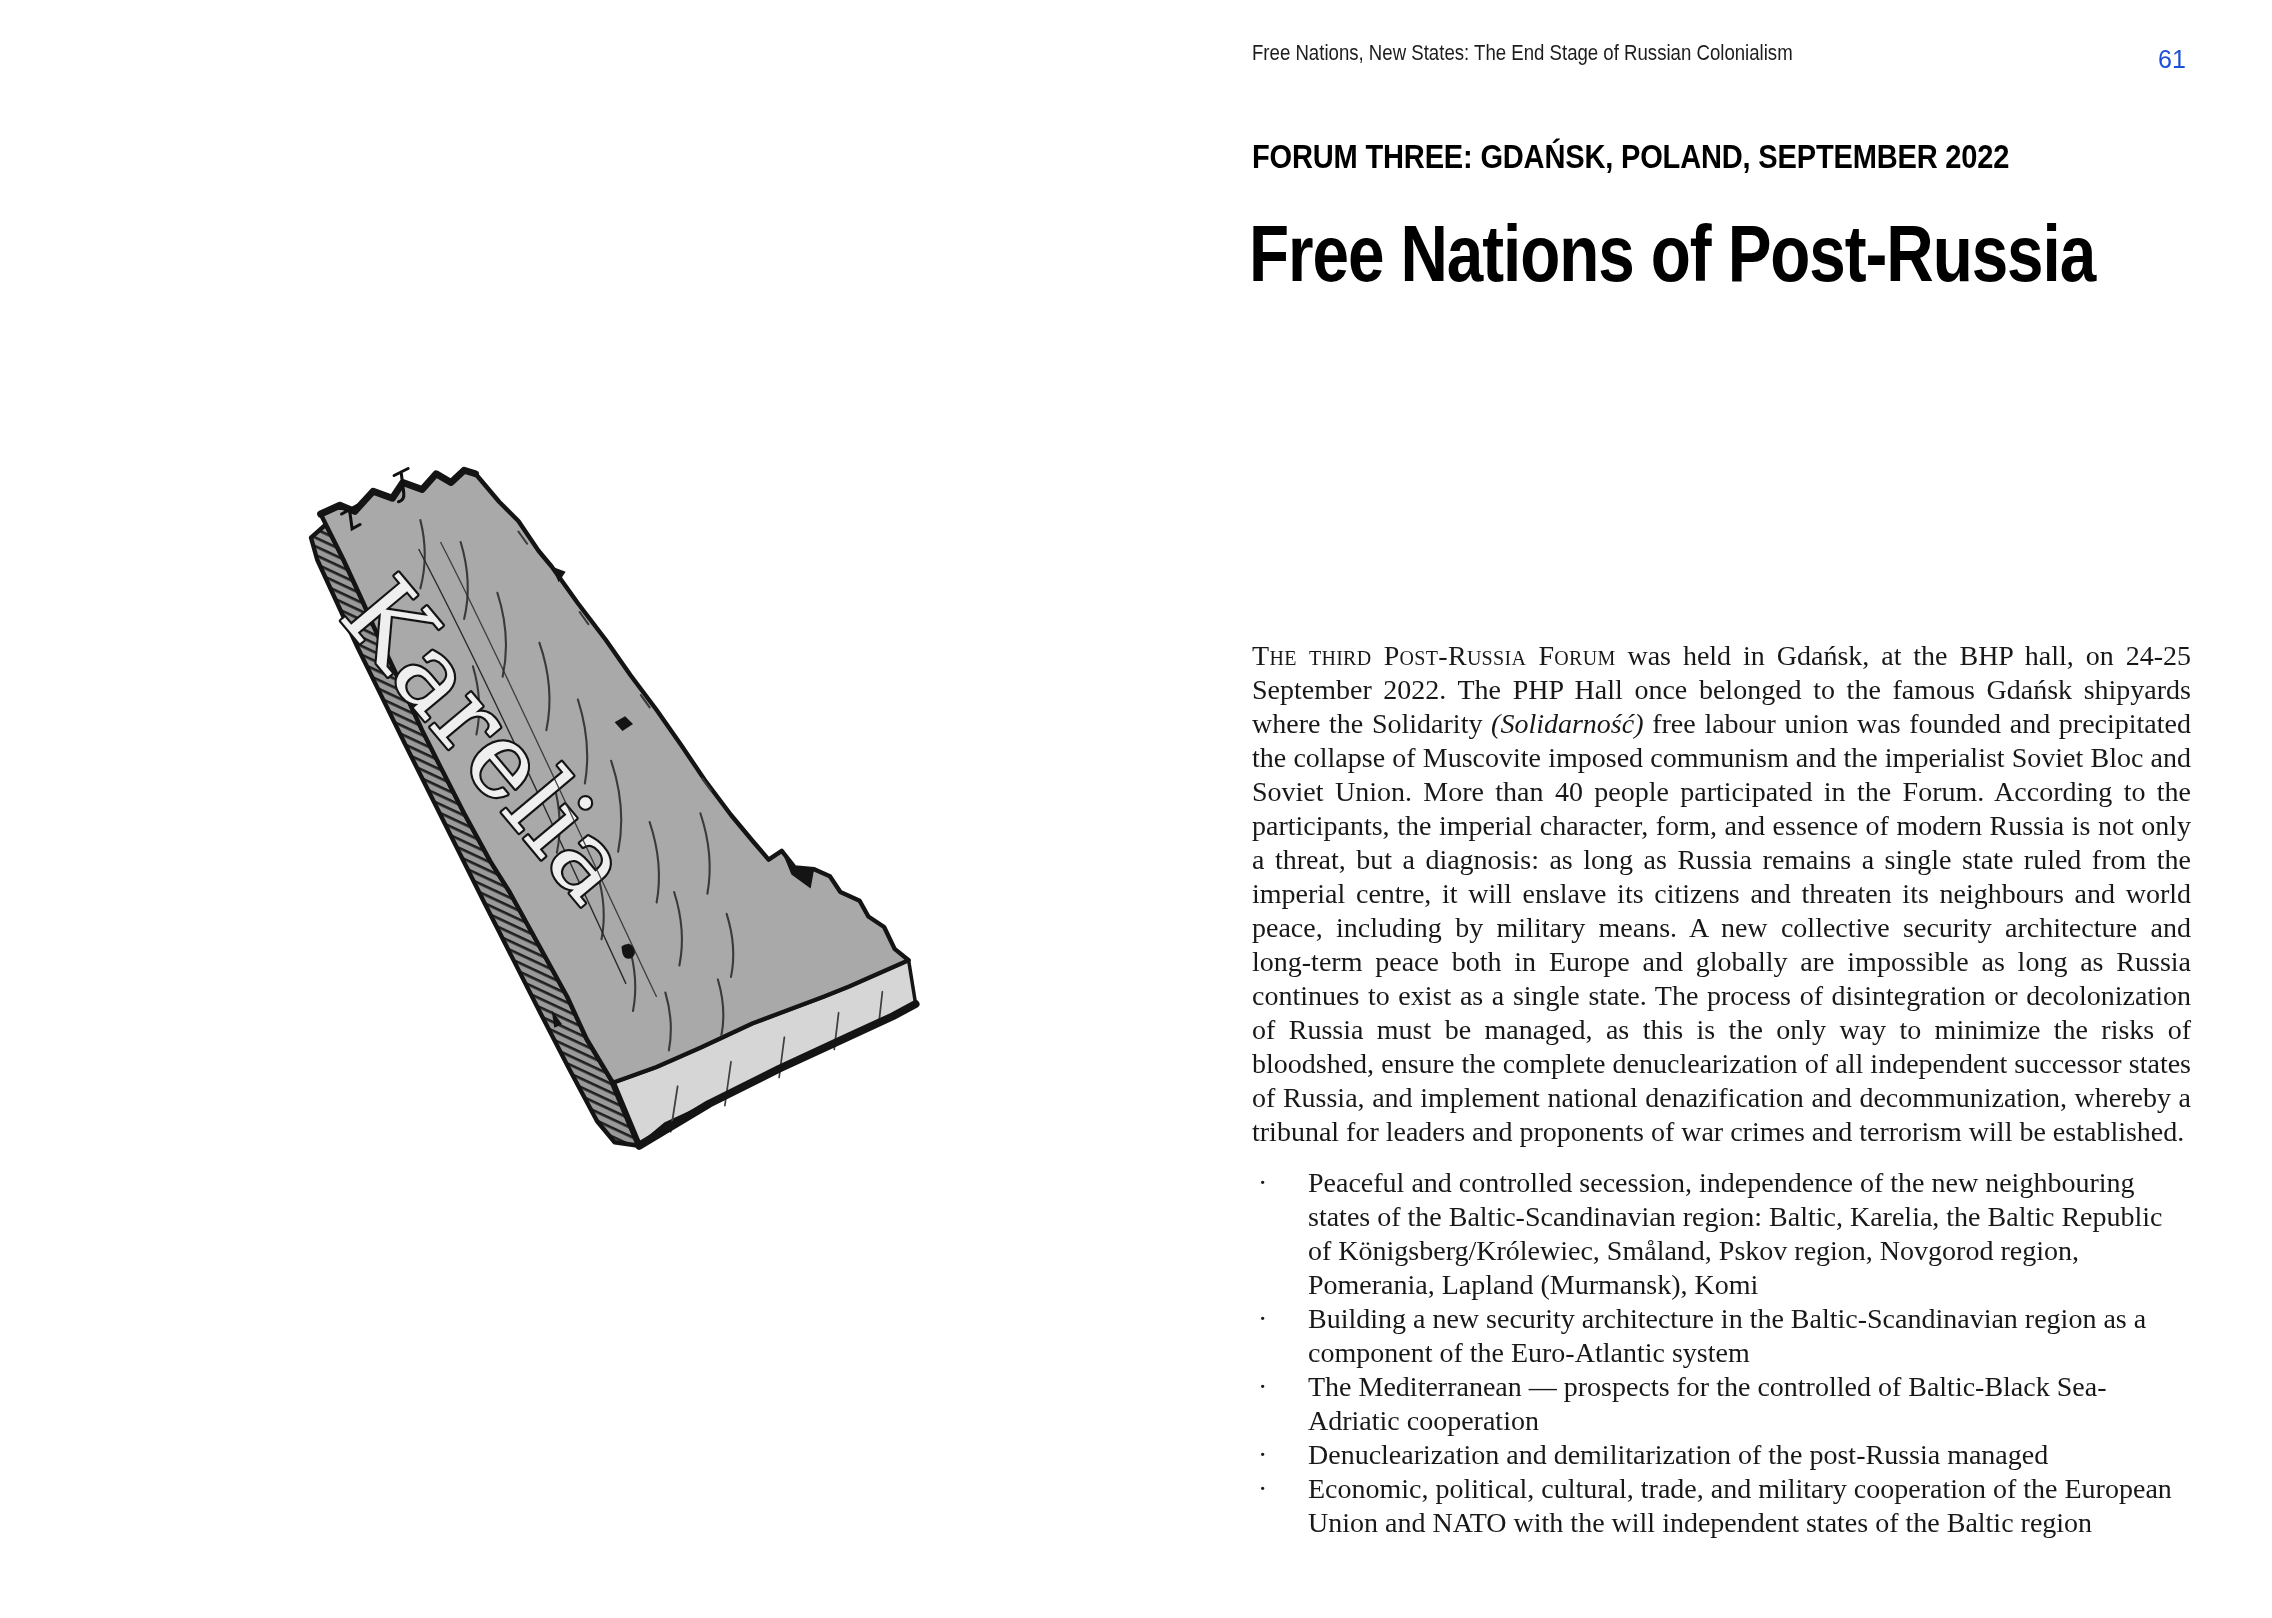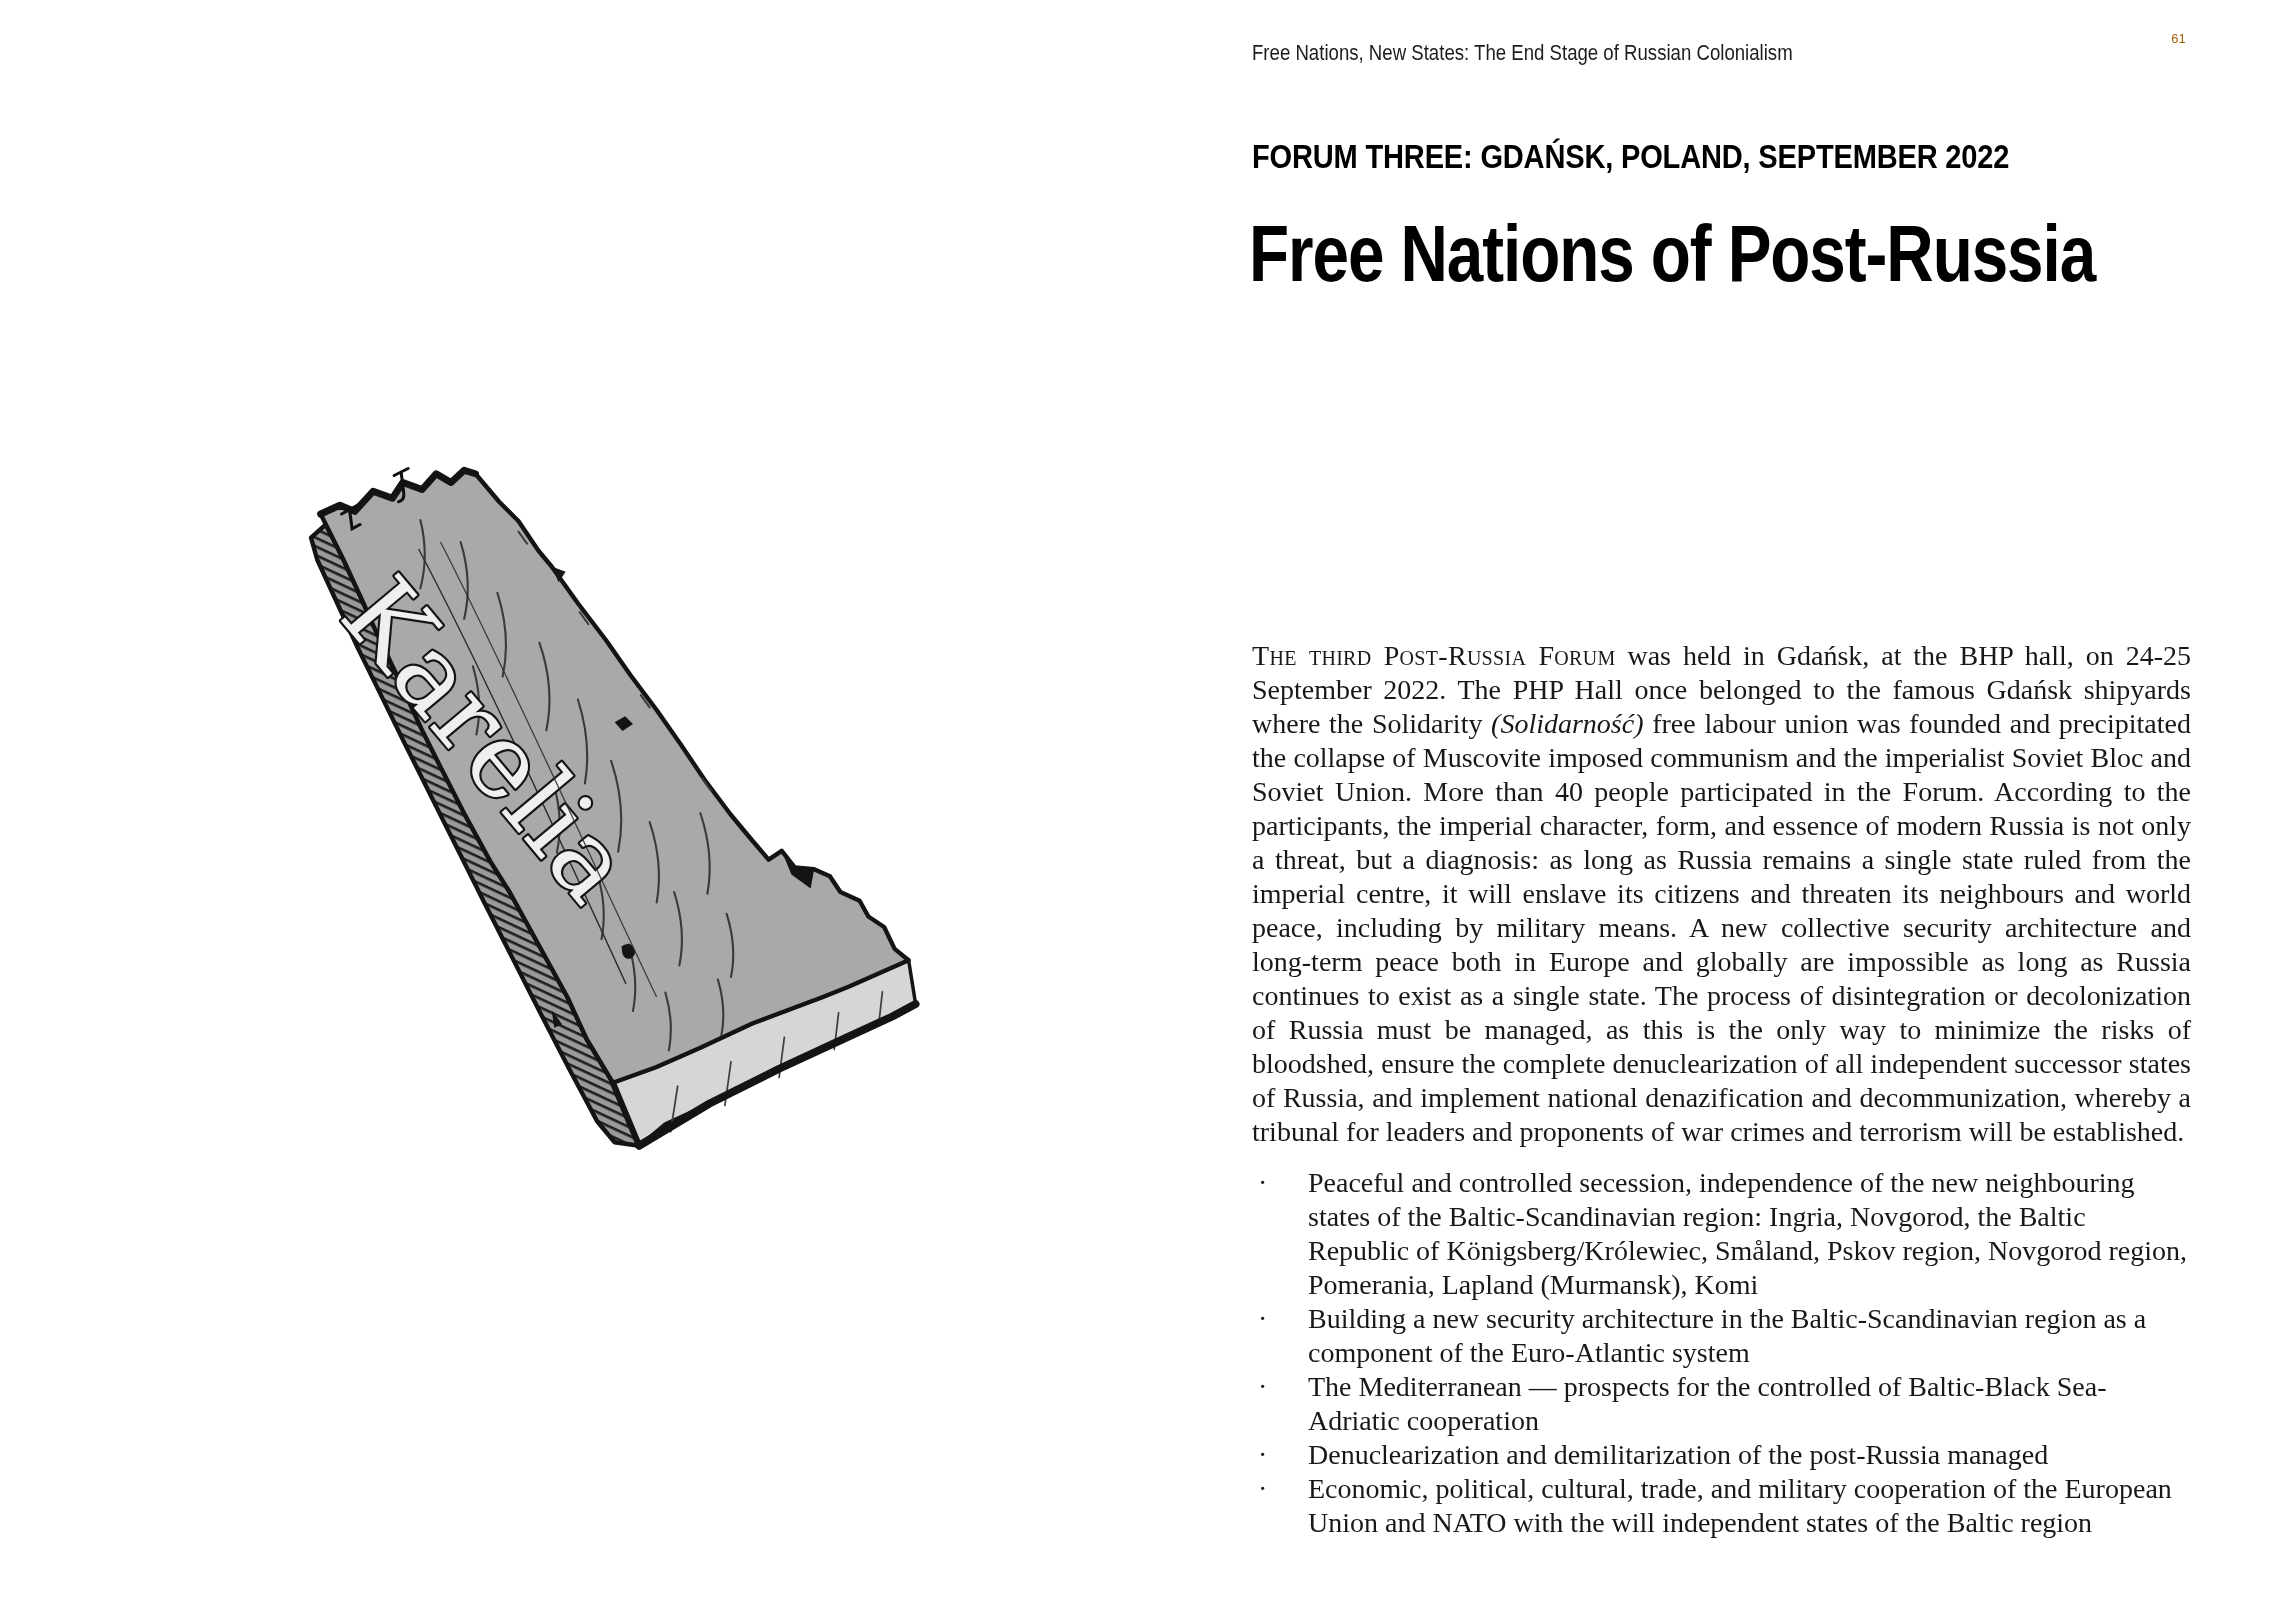--- a/index.html
+++ b/index.html
@@ -19,23 +19,23 @@
   .col { position: absolute; left: 116px; top: 0; width: 939px; height: 1388px; }
 
   .running-header {
     position: absolute; top: 41px; left: 0;
     font-family: "Liberation Sans", sans-serif;
     font-size: 21.4px; color: #1d1d1d;
     white-space: nowrap;
     transform: scaleX(0.87); transform-origin: left top;
   }
   .page-number {
-    position: absolute; top: 31px; right: 5.2px;
+    position: absolute; top: 45px; right: 5.2px;
     font-family: "Liberation Sans", sans-serif;
-    font-size: 13px; color: #a16207;
+    font-size: 25px; color: #1d4ed8;
   }
   .kicker {
     position: absolute; top: 111px; left: 0;
     font-family: "Liberation Sans", sans-serif;
     font-weight: 700; font-size: 33px; color: #000;
     letter-spacing: -0.2px; white-space: nowrap;
     transform: scaleX(0.88); transform-origin: left top;
   }
   .main-title {
     position: absolute; top: 154px; left: -2.6px;
@@ -156,21 +156,21 @@
       <h2 class="kicker">FORUM THREE: GDAŃSK, POLAND, SEPTEMBER 2022</h2>
       <h1 class="main-title">Free Nations of Post-Russia</h1>
 
       <article class="bodycopy">
         <p class="para-1"><span class="lead-in">The third Post-Russia Forum</span><span> was held in Gdańsk, at the BHP hall, on 24-25 September 2022. The PHP Hall once belonged to the famous Gdańsk shipyards where the Solidarity </span><span class="ital">(Solidarność)</span><span> free labour union was founded and precipitated the collapse of Muscovite imposed communism and the imperialist Soviet Bloc and Soviet Union. More than 40 people participated in the Forum. According to the participants, the imperial character, form, and essence of modern Russia is not only a threat, but a diagnosis: as long as Russia remains a single state ruled from the imperial centre, it will enslave its citizens and threaten its neighbours and world peace, including by military means. A new collective security architecture and long-term peace both in Europe and globally are impossible as long as Russia continues to exist as a single state. The process of disintegration or decolonization of Russia must be managed, as this is the only way to minimize the risks of bloodshed, ensure the complete denuclearization of all independent successor states of Russia, and implement national denazification and decommunization, whereby a tribunal for leaders and proponents of war crimes and terrorism will be established.</span></p>
 
 
         <ul class="bullet-list">
           <li>
             <span class="bullet-dot">·</span>
-            <span>Peaceful and controlled secession, independence of the new neighbouring states of the Baltic-Scandinavian region: Ingria, Novgorod, the Baltic Republic of Königsberg/Królewiec, Småland, Pskov region, Novgorod region, Pomerania, Lapland (Murmansk), Komi</span>
+            <span>Peaceful and controlled secession, independence of the new neighbouring states of the Baltic-Scandinavian region: Baltic, Karelia, the Baltic Republic of Königsberg/Królewiec, Småland, Pskov region, Novgorod region, Pomerania, Lapland (Murmansk), Komi</span>
           </li>
           <li>
             <span class="bullet-dot">·</span>
             <span>Building a new security architecture in the Baltic-Scandinavian region as a component of the Euro-Atlantic system</span>
           </li>
           <li>
             <span class="bullet-dot">·</span>
             <span>The Mediterranean — prospects for the controlled of Baltic-Black Sea-Adriatic cooperation</span>
           </li>
           <li>

